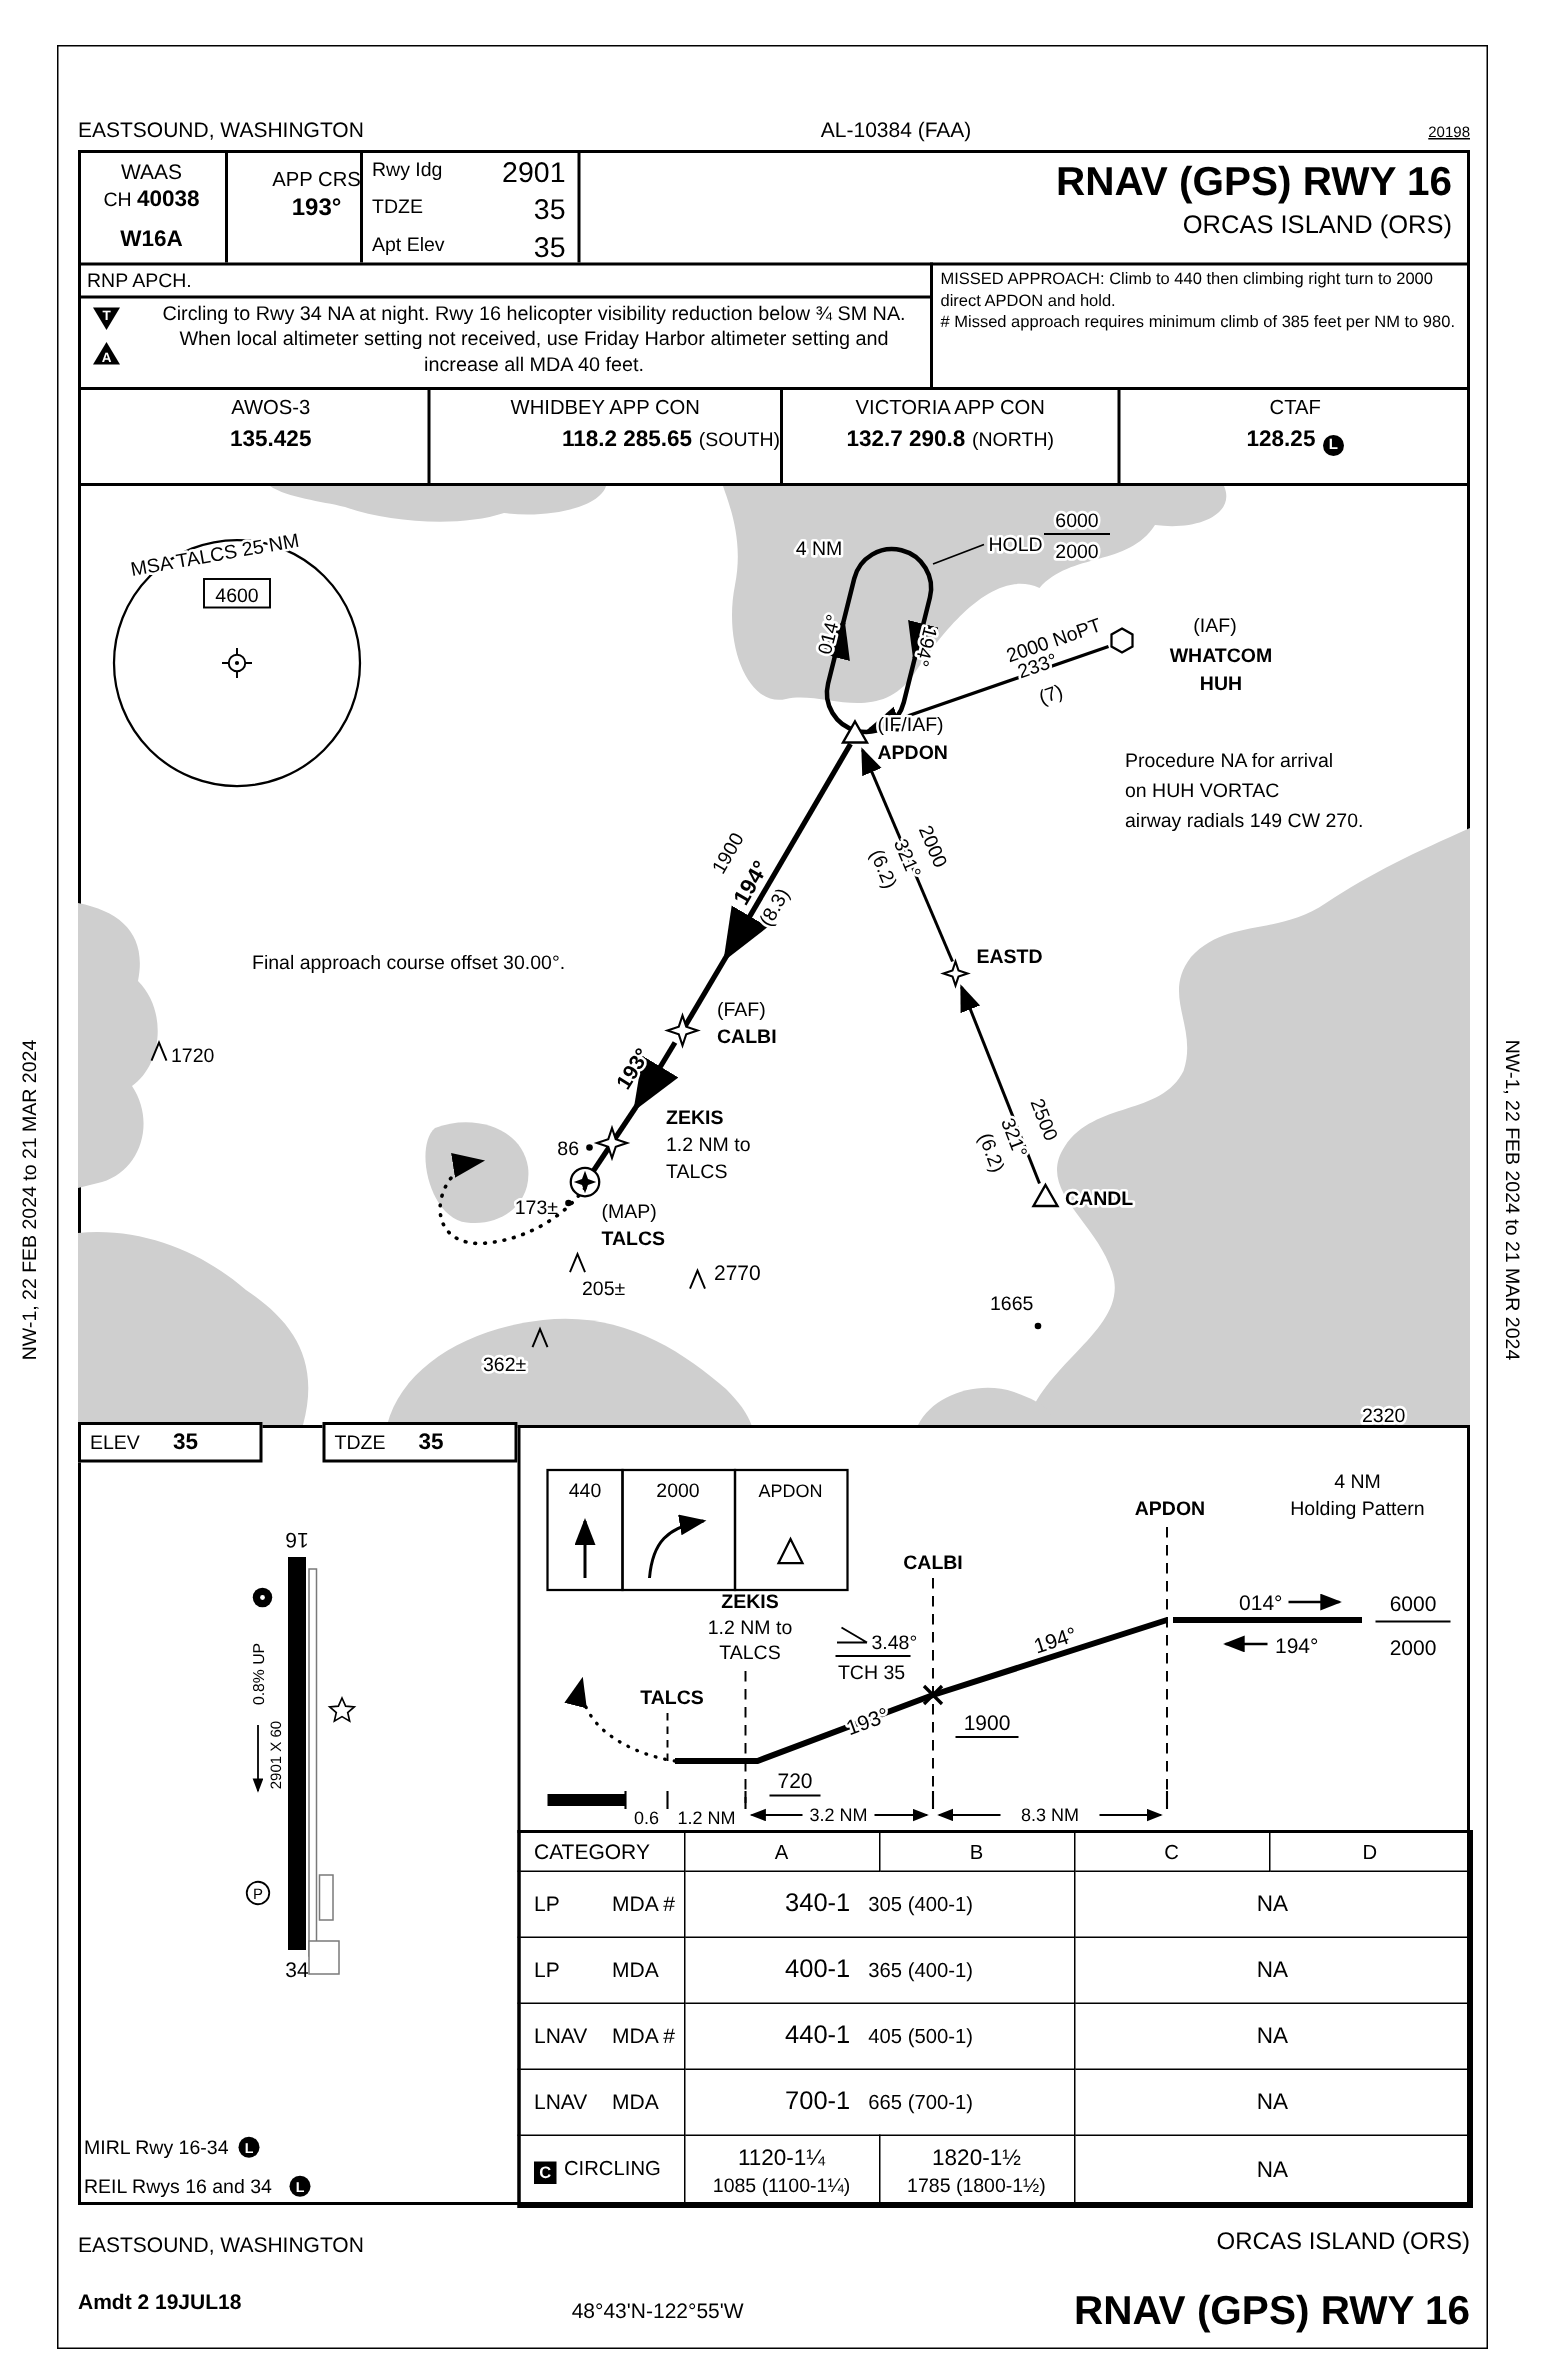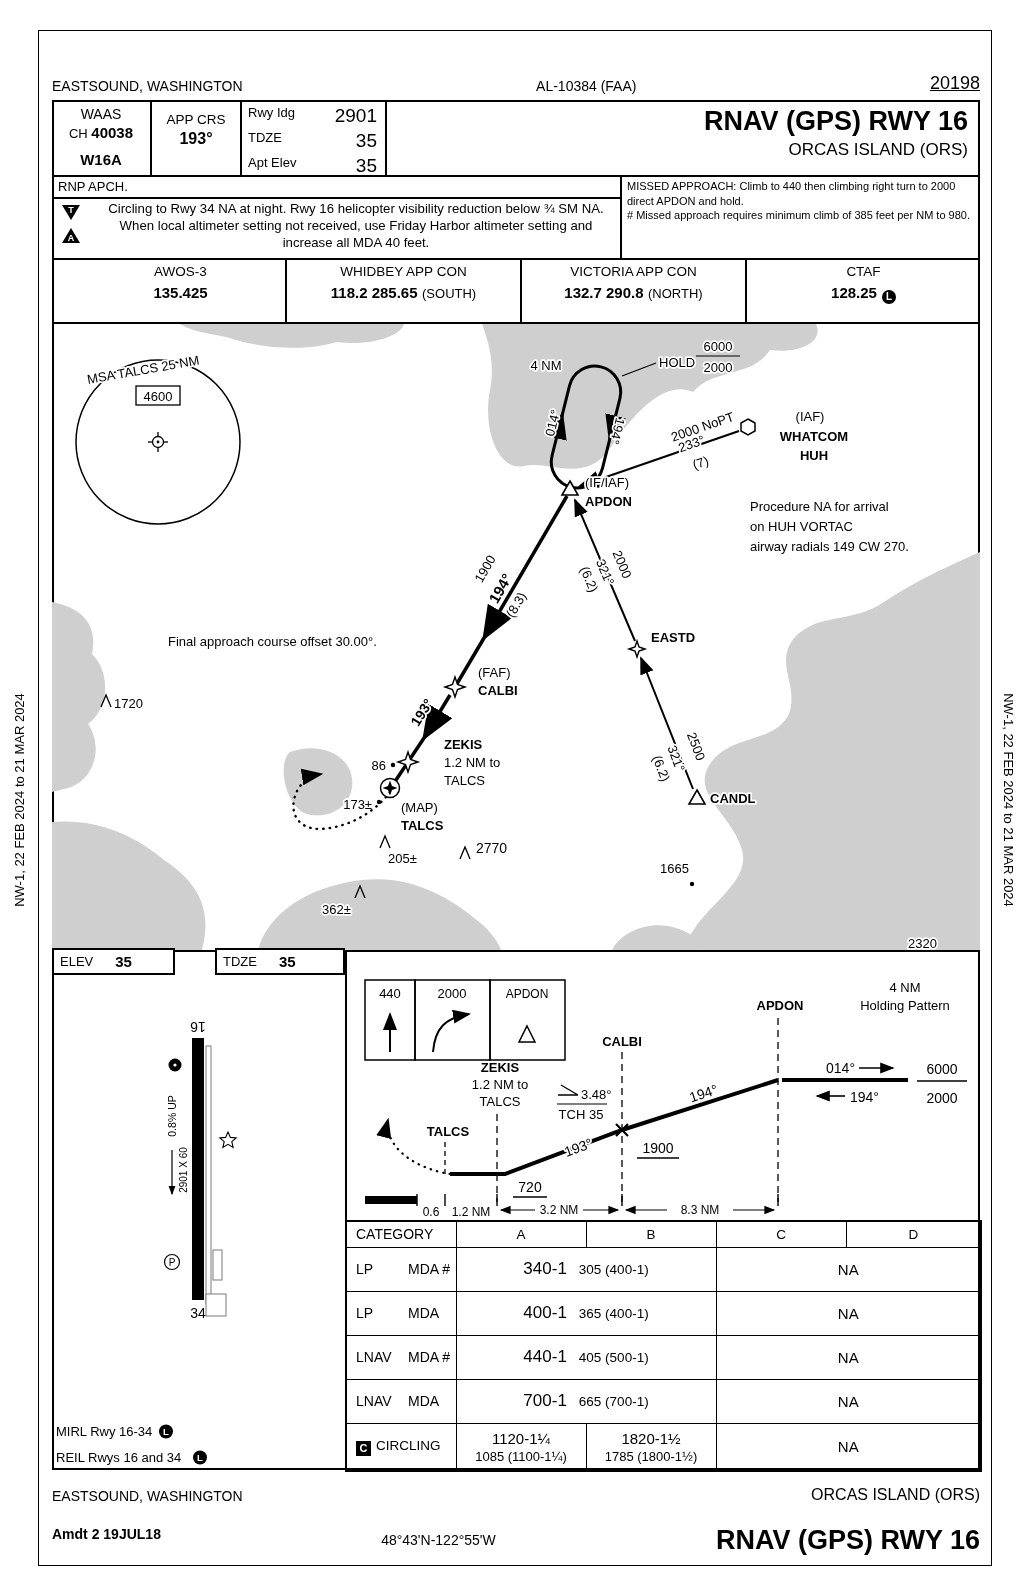--- a/index.html
+++ b/index.html
@@ -33,21 +33,21 @@
 <div id="page">
 
   <div class="abs" style="left:38px;top:30px;width:952px;height:1534px;border:1px solid #000;"></div>
 
   <div class="abs" style="left:-258px;top:790px;width:560px;height:20px;transform:rotate(-90deg);text-align:center;font-size:13px;">NW-1,  22 FEB 2024  to  21 MAR 2024</div>
   <div class="abs" style="left:726px;top:790px;width:560px;height:20px;transform:rotate(90deg);text-align:center;font-size:13px;">NW-1,  22 FEB 2024  to  21 MAR 2024</div>
 
   <div class="abs flexrow" style="left:52px;top:76px;width:928px;height:18px;">
     <span style="font-size:14px;">EASTSOUND, WASHINGTON</span>
     <span style="font-size:14px;">AL-10384 (FAA)</span>
-    <span style="font-size:18px;text-decoration:underline;">20198</span>
+    <span style="font-size:10px;text-decoration:underline;">20198</span>
   </div>
 
   <div class="abs" style="left:52px;top:100px;width:928px;height:1370px;border:2px solid #000;box-sizing:border-box;"></div>
 
   <div class="ln" style="left:52px;top:175px;width:928px;height:2px;"></div>
   <div class="ln" style="left:52px;top:258px;width:928px;height:2px;"></div>
   <div class="ln" style="left:52px;top:322px;width:928px;height:2px;"></div>
   <div class="ln" style="left:52px;top:950px;width:928px;height:2px;"></div>
   <div class="ln" style="left:345px;top:950px;width:2px;height:520px;"></div>
 
@@ -63,21 +63,21 @@
   <div class="ln" style="left:745px;top:258px;width:2px;height:64px;"></div>
 
   <div class="abs" style="left:52px;top:100px;width:98px;height:75px;text-align:center;">
     <div style="margin-top:6px;font-size:14px;">WAAS</div>
     <div style="margin-top:2px;font-size:13px;">
       <span>CH</span>
       <span class="b s15">40038</span>
     </div>
     <div class="b s15" style="margin-top:10px;">W16A</div>
   </div>
-  <div class="abs" style="left:152px;top:100px;width:88px;height:75px;text-align:center;">
+  <div class="abs" style="left:167px;top:100px;width:88px;height:75px;text-align:center;">
     <div style="margin-top:12px;font-size:13.5px;">APP CRS</div>
     <div class="b" style="margin-top:3px;font-size:16px;">193°</div>
   </div>
   <div class="abs" style="left:242px;top:100px;width:143px;height:75px;">
     <div style="display:flex;justify-content:space-between;padding:5px 8px 0 6px;">
       <span class="lab13">Rwy Idg</span>
       <span class="valbold">2901</span>
     </div>
     <div style="display:flex;justify-content:space-between;padding:3px 8px 0 6px;">
       <span class="lab13">TDZE</span>
@@ -111,21 +111,21 @@
     <div>MISSED APPROACH: Climb to 440 then climbing right turn to 2000 direct APDON and hold.</div>
     <div># Missed approach requires minimum climb of 385 feet per NM to 980.</div>
   </div>
 
   <div class="abs" style="left:52px;top:258px;width:233px;height:64px;text-align:center;padding-left:12px;">
     <div style="margin-top:6px;font-size:13.5px;">AWOS-3</div>
     <div class="b s15" style="margin-top:5px;">135.425</div>
   </div>
   <div class="abs" style="left:287px;top:258px;width:233px;height:64px;text-align:center;">
     <div style="margin-top:6px;font-size:13.5px;">WHIDBEY APP CON</div>
-    <div style="margin-top:5px;">
+    <div style="margin-top:5px;text-align:right;">
       <span class="b s15">118.2  285.65</span>
       <span style="font-size:13px;">(SOUTH)</span>
     </div>
   </div>
   <div class="abs" style="left:522px;top:258px;width:223px;height:64px;text-align:center;">
     <div style="margin-top:6px;font-size:13.5px;">VICTORIA APP CON</div>
     <div style="margin-top:5px;">
       <span class="b s15">132.7  290.8</span>
       <span style="font-size:13px;">(NORTH)</span>
     </div>

